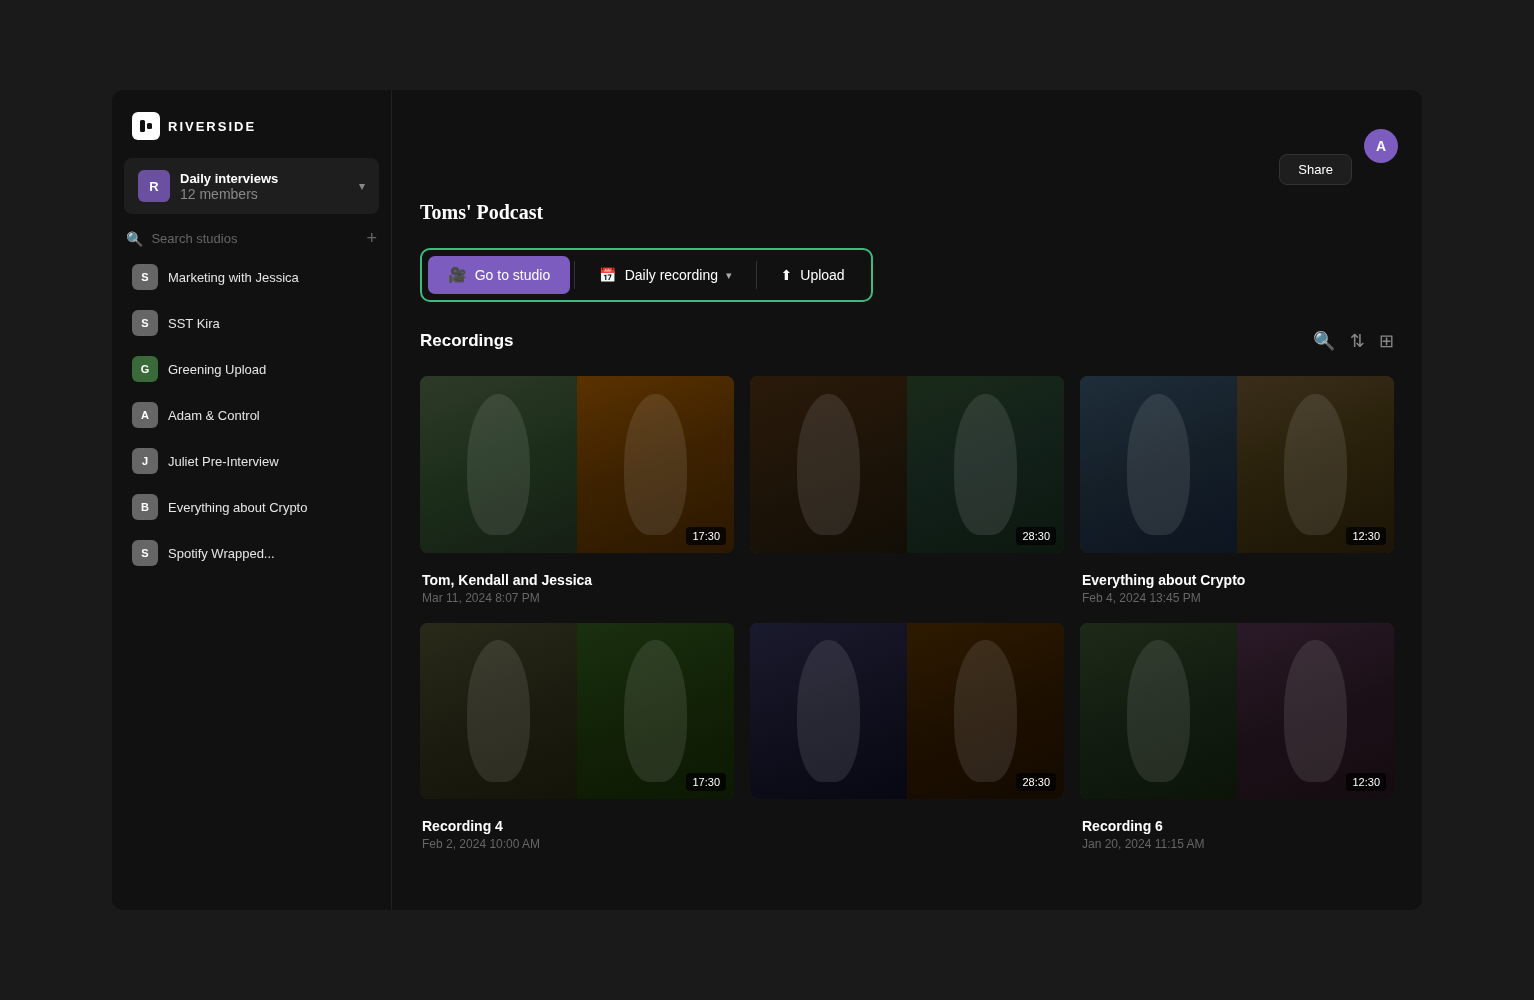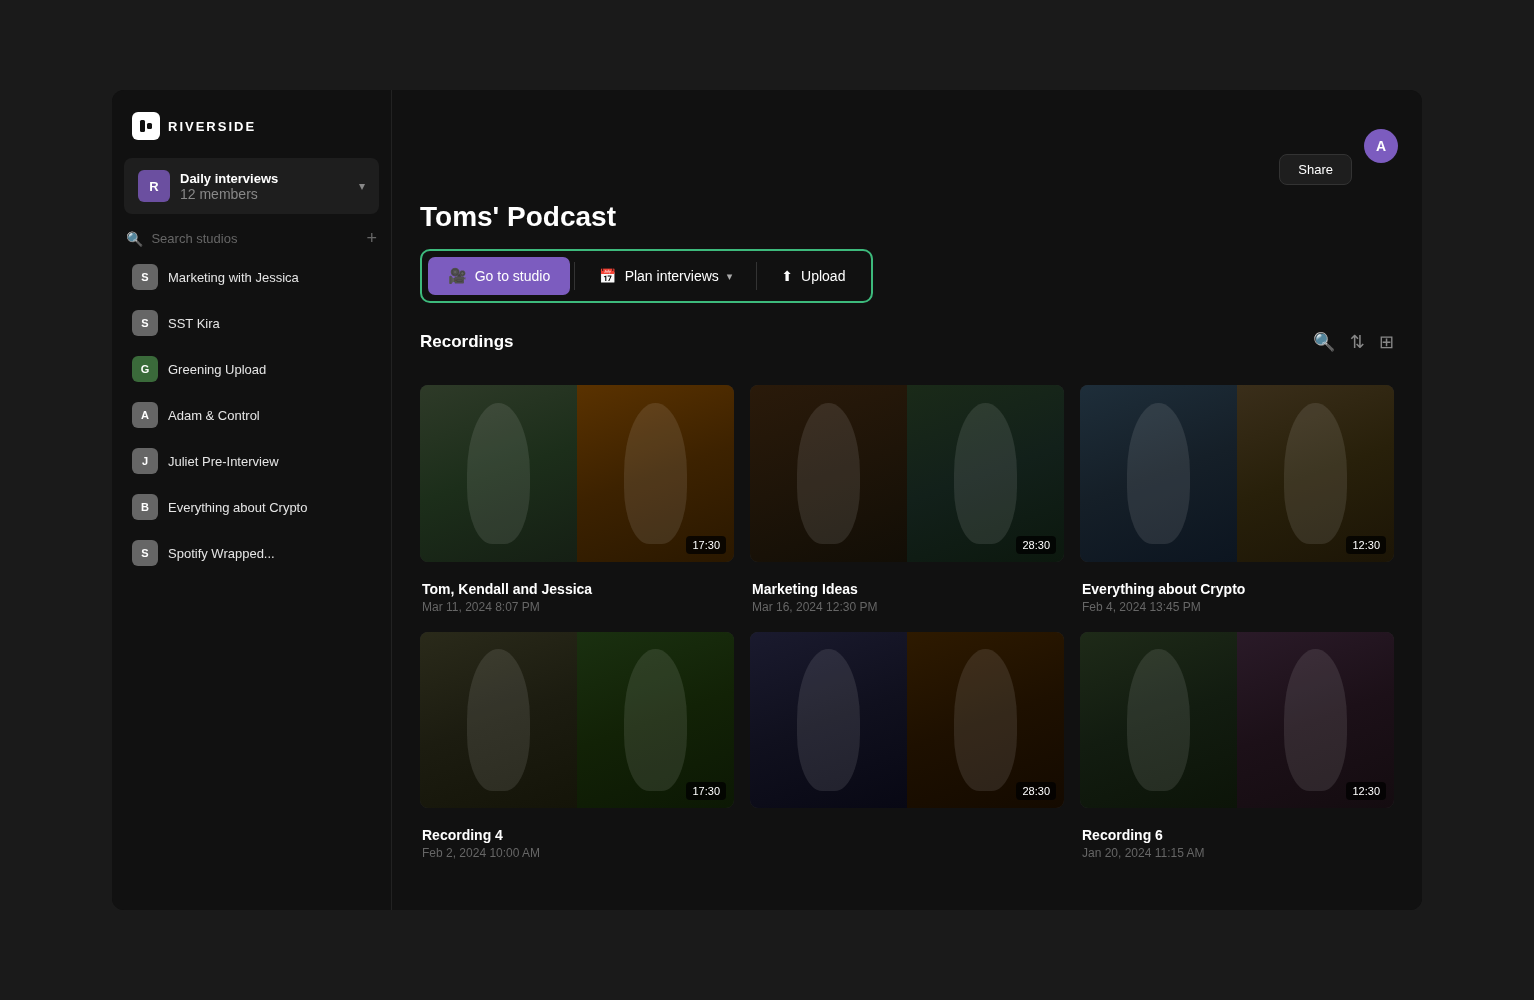--- a/index.html
+++ b/index.html
@@ -152,24 +152,25 @@
       font-weight: 600;
       color: #fff;
       cursor: pointer;
     }
     .content-area {
       flex: 1;
       padding: 0 28px 28px;
       overflow-y: auto;
     }
     .page-title {
-      font-size: 28px;
+      font-size: 20px;
       font-weight: 700;
       color: #fff;
-      margin-bottom: 16px;
+      margin-bottom: 24px;
+      font-family: Liberation Serif, serif;
     }
     .action-toolbar {
       display: flex;
       align-items: center;
       gap: 0;
       border: 2px solid #3dba7c;
       border-radius: 10px;
       padding: 6px;
       margin-bottom: 28px;
       width: fit-content;
@@ -217,21 +218,21 @@
       font-weight: 500;
       cursor: pointer;
       display: flex;
       align-items: center;
       gap: 8px;
     }
     .recordings-header {
       display: flex;
       align-items: center;
       justify-content: space-between;
-      margin-bottom: 32px;
+      margin-bottom: 24px;
     }
     .recordings-title {
       font-size: 17px;
       font-weight: 600;
       color: #fff;
     }
     .recordings-actions {
       display: flex;
       align-items: center;
       gap: 14px;
@@ -390,21 +391,21 @@
       <div class="page-title">Toms' Podcast</div>
 
       <div class="action-toolbar">
         <button class="goto-studio-btn">
           <span class="cam-icon">🎥</span>
           <span>Go to studio</span>
         </button>
         <div class="divider-v"></div>
         <button class="plan-recording-btn">
           <span class="cal-icon">📅</span>
-          <span>Plan interviews</span>
+          <span>Daily recording</span>
           <span style="font-size:11px;color:#aaa;">▾</span>
         </button>
         <div class="divider-v"></div>
         <button class="upload-btn">
           <span>⬆</span>
           <span>Upload</span>
         </button>
       </div>
 
       <div class="recordings-header">
@@ -439,24 +440,20 @@
       <div class="thumb-grid">
         <div class="thumb-cell card2-left">
           <div class="person-silhouette"></div>
         </div>
         <div class="thumb-cell card2-right">
           <div class="person-silhouette"></div>
         </div>
       </div>
       <span class="duration-badge">28:30</span>
     </div>
-    <div class="recording-info">
-      <div class="recording-name">Marketing Ideas</div>
-      <div class="recording-date">Mar 16, 2024 12:30 PM</div>
-    </div>
   </div>
           <div class="recording-card">
     <div class="recording-thumb">
       <div class="thumb-grid">
         <div class="thumb-cell card3-left">
           <div class="person-silhouette"></div>
         </div>
         <div class="thumb-cell card3-right">
           <div class="person-silhouette"></div>
         </div>

